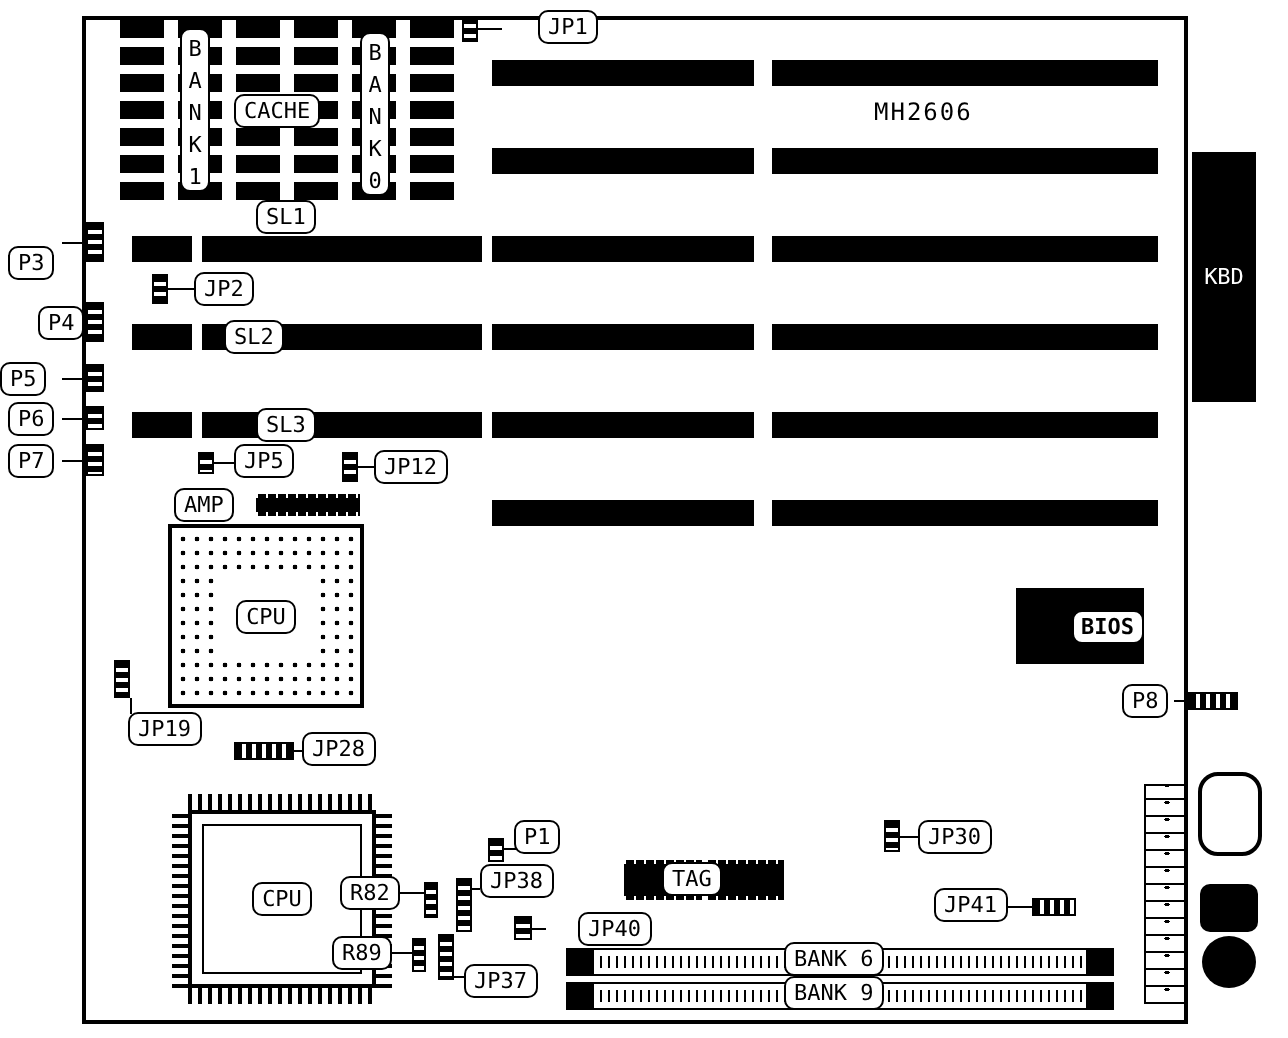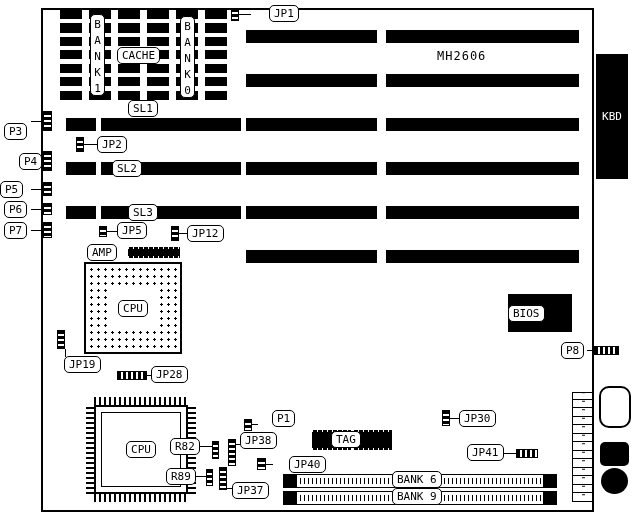--- a/index.html
+++ b/index.html
@@ -85,25 +85,25 @@
 
   
   .power-conn { position: absolute; left: 572px; top: 392px; width: 21px; height: 110px;
     border: 1px solid #000; z-index: 2;
     background-image:
       repeating-linear-gradient(0deg, transparent 0 7.5px, #000 7.5px 8.5px),
       radial-gradient(#000 1.5px, transparent 1.7px);
     background-size: 100% 100%, 21px 8.5px;
     background-position: 0 0, 0 4px; }
 
-  .kbd { position: absolute; left: 596px; top: 54px; width: 32px; height: 125px; background: #000;
+  .kbd { position: absolute; left: 596px; top: 76px; width: 32px; height: 125px; background: #000;
     color: #fff; display: flex; align-items: center; justify-content: center; font-size: 11px; z-index: 2; }
 
   .bios-chip { position: absolute; left: 508px; top: 294px; width: 64px; height: 38px; background: #000;
-    display: flex; align-items: center; justify-content: flex-start; z-index: 2; }
+    display: flex; align-items: center; justify-content: flex-end; z-index: 2; font-weight: bold; }
 
   .round-outline { position: absolute; left: 599px; top: 386px; width: 32px; height: 42px;
     border: 2px solid #000; border-radius: 10px; background: #fff; z-index: 2; }
   .black-round { position: absolute; left: 600px; top: 442px; width: 29px; height: 24px;
     background: #000; border-radius: 5px; z-index: 2; }
   .black-oval { position: absolute; left: 601px; top: 468px; width: 27px; height: 26px;
     background: #000; border-radius: 50%; z-index: 2; }
 
   .model-text { position: absolute; left: 437px; top: 49px; font-size: 12px; letter-spacing: 1px; z-index: 2; }
 </style>
@@ -246,21 +246,21 @@
   <div class="callout" style="left:240px;top:432px">JP38</div>
   <div class="callout" style="left:289px;top:456px">JP40</div>
   <div class="callout" style="left:467px;top:444px">JP41</div>
 
   <div class="callout" style="left:4px;top:123px">P3</div>
   <div class="callout" style="left:19px;top:153px">P4</div>
   <div class="callout" style="left:0;top:181px">P5</div>
   <div class="callout" style="left:4px;top:201px">P6</div>
   <div class="callout" style="left:4px;top:222px">P7</div>
   <div class="callout" style="left:561px;top:342px">P8</div>
-  <div class="callout" style="left:272px;top:410px">P1</div>
+  <div class="callout" style="left:257px;top:410px">P1</div>
 
   <div class="callout" style="left:170px;top:438px">R82</div>
   <div class="callout" style="left:166px;top:468px">R89</div>
 
   <div class="callout" style="left:331px;top:431px">TAG</div>
   <div class="callout" style="left:87px;top:244px">AMP</div>
 
   <div class="callout" style="left:392px;top:471px">BANK 6</div>
   <div class="callout" style="left:392px;top:488px">BANK 9</div>
 

